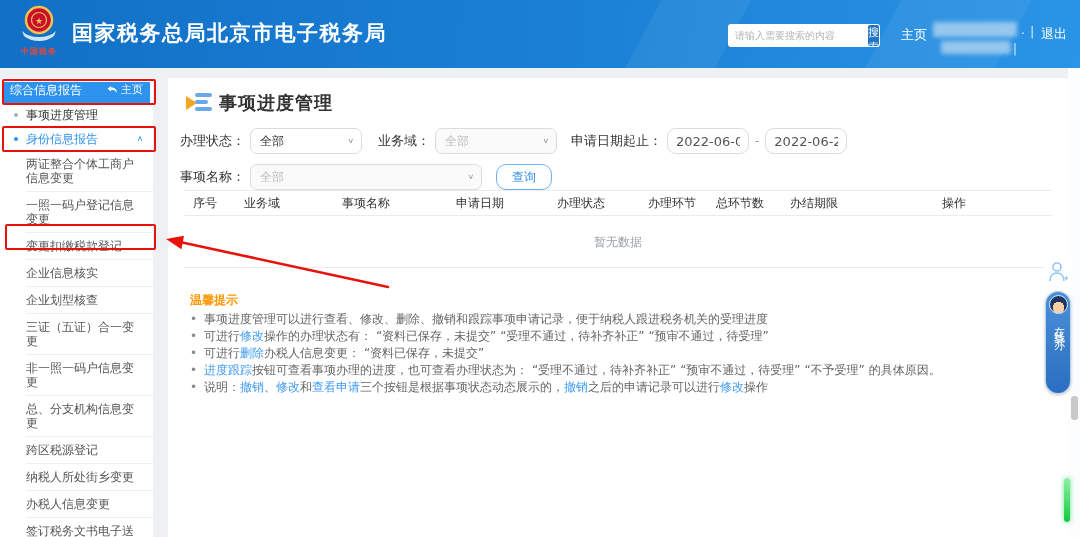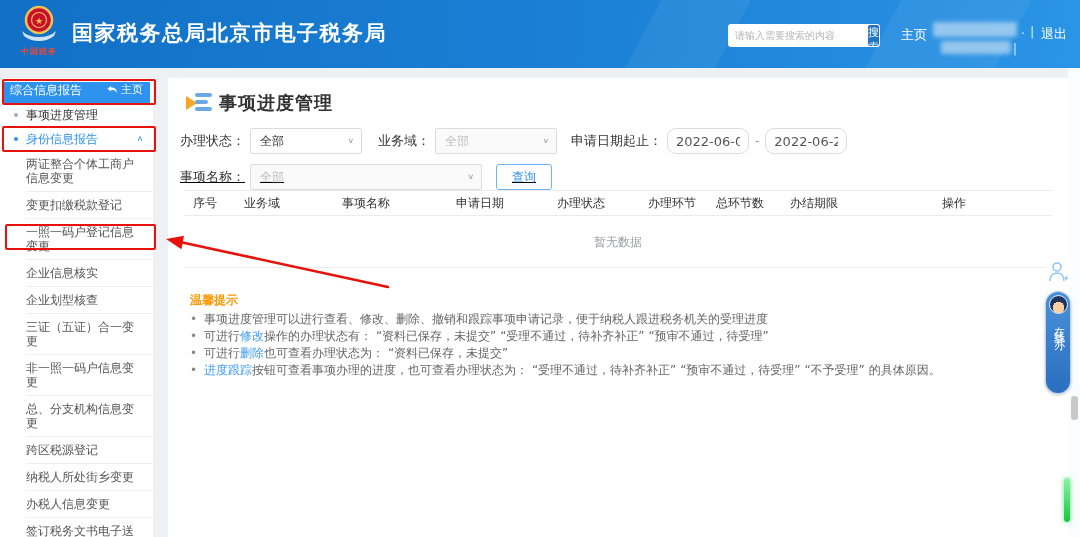--- a/index.html
+++ b/index.html
@@ -56,34 +56,34 @@
   .main { position:absolute; left:168px; top:78px; width:900px; height:459px; background:#fff; }
   .pt-row { position:absolute; left:18px; top:13px; display:flex; align-items:center; gap:7px; }
   .t-icon { position:relative; width:26px; height:24px; }
   .t-icon .tri { position:absolute; left:0; top:5px; width:0; height:0;
     border-left:11px solid #f5a623; border-top:7px solid transparent; border-bottom:7px solid transparent; }
   .t-icon .bars { position:absolute; left:9px; top:2px; display:flex; flex-direction:column; gap:3px; }
   .t-icon .bars i { display:block; width:17px; height:4px; background:#6aa9e8; border-radius:2px; }
   .t-icon .bars i:nth-child(2){ width:13px; }
   .page-title { font-size:18px; font-weight:bold; color:#333; letter-spacing:1px; }
   .f-row { position:absolute; left:12px; display:flex; align-items:center; height:26px; }
-  .f-row1 { top:50px; } .f-row2 { top:86px;text-decoration:underline; }
+  .f-row1 { top:50px; } .f-row2 { top:86px; }
   .f-label { color:#333; font-size:13px; margin-right:5px; white-space:nowrap; }
-  .sel { position:relative; height:26px; border:1px solid #dcdcdc; border-radius:2px; background:#fff;
+  .sel { position:relative; height:26px; border:1px solid #dcdcdc; border-radius:7px; background:#fff;
     display:flex; align-items:center; padding:0 20px 0 9px; font-size:12px; color:#333; cursor:pointer; }
   .sel.muted { color:#bbb; background:#fafafa; }
   .sel .sel-chev { position:absolute; right:7px; top:7px; font-size:9px; color:#999; transform:scaleY(.8); }
   .sel1 { width:112px; margin-right:16px; }
   .sel2 { width:122px; margin-right:14px; }
   .sel3 { width:232px; margin-right:14px; }
   .date-input { width:82px; height:26px; border:1px solid #dcdcdc; border-radius:9px; font-size:13px; color:#555;
     padding:0 8px; outline:none; font-family:"DejaVu Sans",sans-serif; }
   .date-dash { margin:0 6px; color:#999; }
   .query-btn { height:26px; padding:0 15px; background:#fff; border:1px solid #6db4f7; color:#2e8ef0;
-    border-radius:3px; font-size:12px; cursor:pointer; font-family:"DejaVu Sans",sans-serif; }
+    border-radius:10px; font-size:12px; cursor:pointer; font-family:"DejaVu Sans",sans-serif; }
   .tbl { position:absolute; left:16px; top:112px; width:868px; }
   .thead { display:flex; height:26px; align-items:center; border-top:1px solid #ebebeb; border-bottom:1px solid #ebebeb; }
   .th { font-size:12px; color:#333; text-align:center; white-space:nowrap; overflow:hidden; }
   .tempty { height:52px; line-height:52px; text-align:center; color:#9aa0a6; font-size:12px; border-bottom:1px solid #ebebeb; }
   .tips-title { position:absolute; left:22px; top:214px; color:#ff9800; font-weight:bold; font-size:12px; }
   .tips { position:absolute; left:22px; top:233px; list-style:none; width:860px; }
   .tips li { font-size:12px; color:#666; line-height:17px; white-space:nowrap; }
   .tips .mark { color:#888; margin-right:7px; }
   .tips .link { color:#3f9bf3; }
   
@@ -152,22 +152,22 @@
   </div>
   <div class="side-item parent">
     <span class="lbl-wrap">
       <span class="dot"></span>
       <span>身份信息报告</span>
     </span>
     <span class="chev">∧</span>
   </div>
   <div class="sub-list">
       <div class="sub-item">两证整合个体工商户信息变更</div>
+      <div class="sub-item">一照一码户登记信息变更</div>
       <div class="sub-item">变更扣缴税款登记</div>
-      <div class="sub-item">一照一码户登记信息变更</div>
       <div class="sub-item">企业信息核实</div>
       <div class="sub-item">企业划型核查</div>
       <div class="sub-item">三证（五证）合一变更</div>
       <div class="sub-item">非一照一码户信息变更</div>
       <div class="sub-item">总、分支机构信息变更</div>
       <div class="sub-item">跨区税源登记</div>
       <div class="sub-item">纳税人所处街乡变更</div>
       <div class="sub-item">办税人信息变更</div>
       <div class="sub-item">签订税务文书电子送达确认书</div>
     </div>
@@ -225,22 +225,23 @@
         <div class="th" style="width: 84px;">办结期限</div>
         <div class="th" style="width: 196px;">操作</div>
       </div>
     <div class="tempty">暂无数据</div>
   </div>
 
   <div class="tips-title">温馨提示</div>
   <ul class="tips">
       <li><span class="mark">•</span><span>事项进度管理可以进行查看、修改、删除、撤销和跟踪事项申请记录，便于纳税人跟进税务机关的受理进度</span></li>
       <li><span class="mark">•</span><span>可进行</span><span class="link">修改</span><span>操作的办理状态有： “资料已保存，未提交” “受理不通过，待补齐补正” “预审不通过，待受理”</span></li>
-      <li><span class="mark">•</span><span>可进行</span><span class="link">删除</span><span>也可查看办理状态为： “资料已保存，未提交”</span></li>
+      <li><span class="mark">•</span><span>可进行</span><span class="link">删除</span><span>办税人信息变更： “资料已保存，未提交”</span></li>
       <li><span class="mark">•</span><span class="link">进度跟踪</span><span>按钮可查看事项办理的进度，也可查看办理状态为： “受理不通过，待补齐补正” “预审不通过，待受理” “不予受理” 的具体原因。</span></li>
+      <li><span class="mark">•</span><span>说明：</span><span class="link">撤销</span><span>、</span><span class="link">修改</span><span>和</span><span class="link">查看申请</span><span>三个按钮是根据事项状态动态展示的，</span><span class="link">撤销</span><span>之后的申请记录可以进行</span><span class="link">修改</span><span>操作</span></li>
     </ul>
 </div>
 
 <div class="right-strip"></div>
 <div class="persona-box">
   <svg width="20" height="24" viewBox="0 0 20 24">
     <circle cx="9" cy="7" r="4" fill="none" stroke="#8ec7f7" stroke-width="1.6"></circle>
     <path d="M2 21 C2 15.5 5.5 13 9 13 C12.5 13 16 15.5 16 21" fill="none" stroke="#8ec7f7" stroke-width="1.6"></path>
     <text x="15" y="21" font-size="8" fill="#8ec7f7">✦</text>
   </svg>

